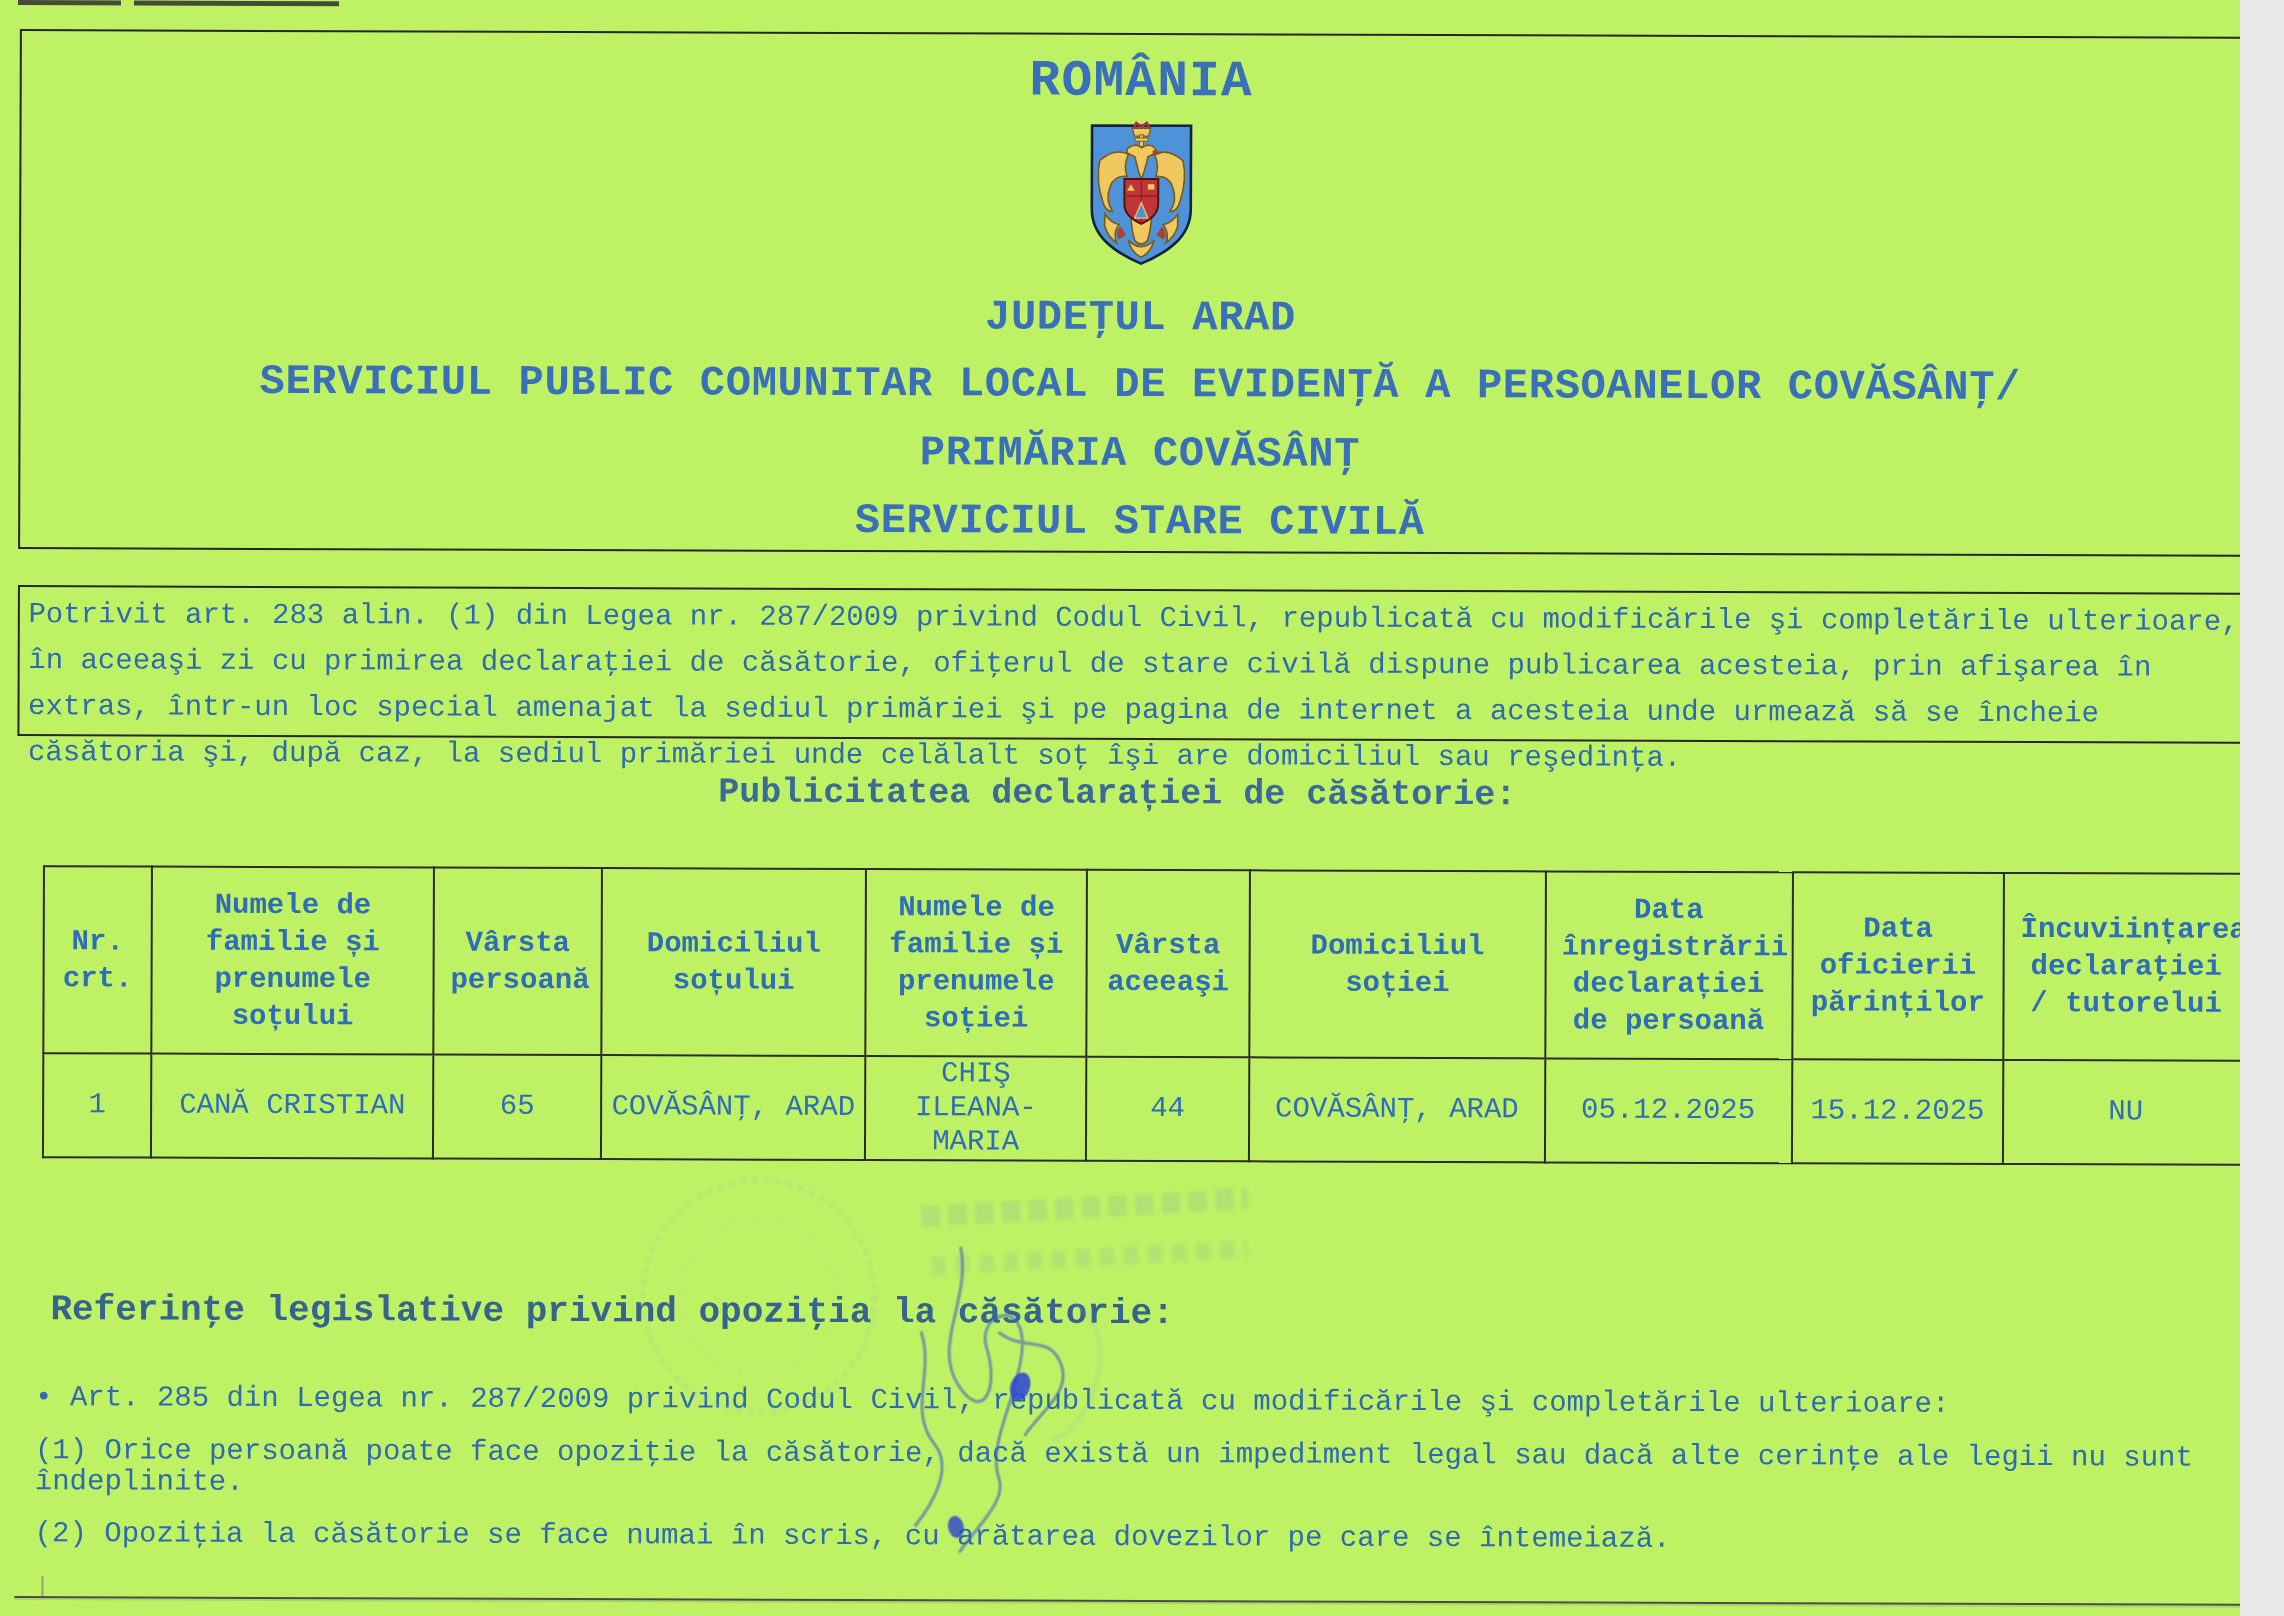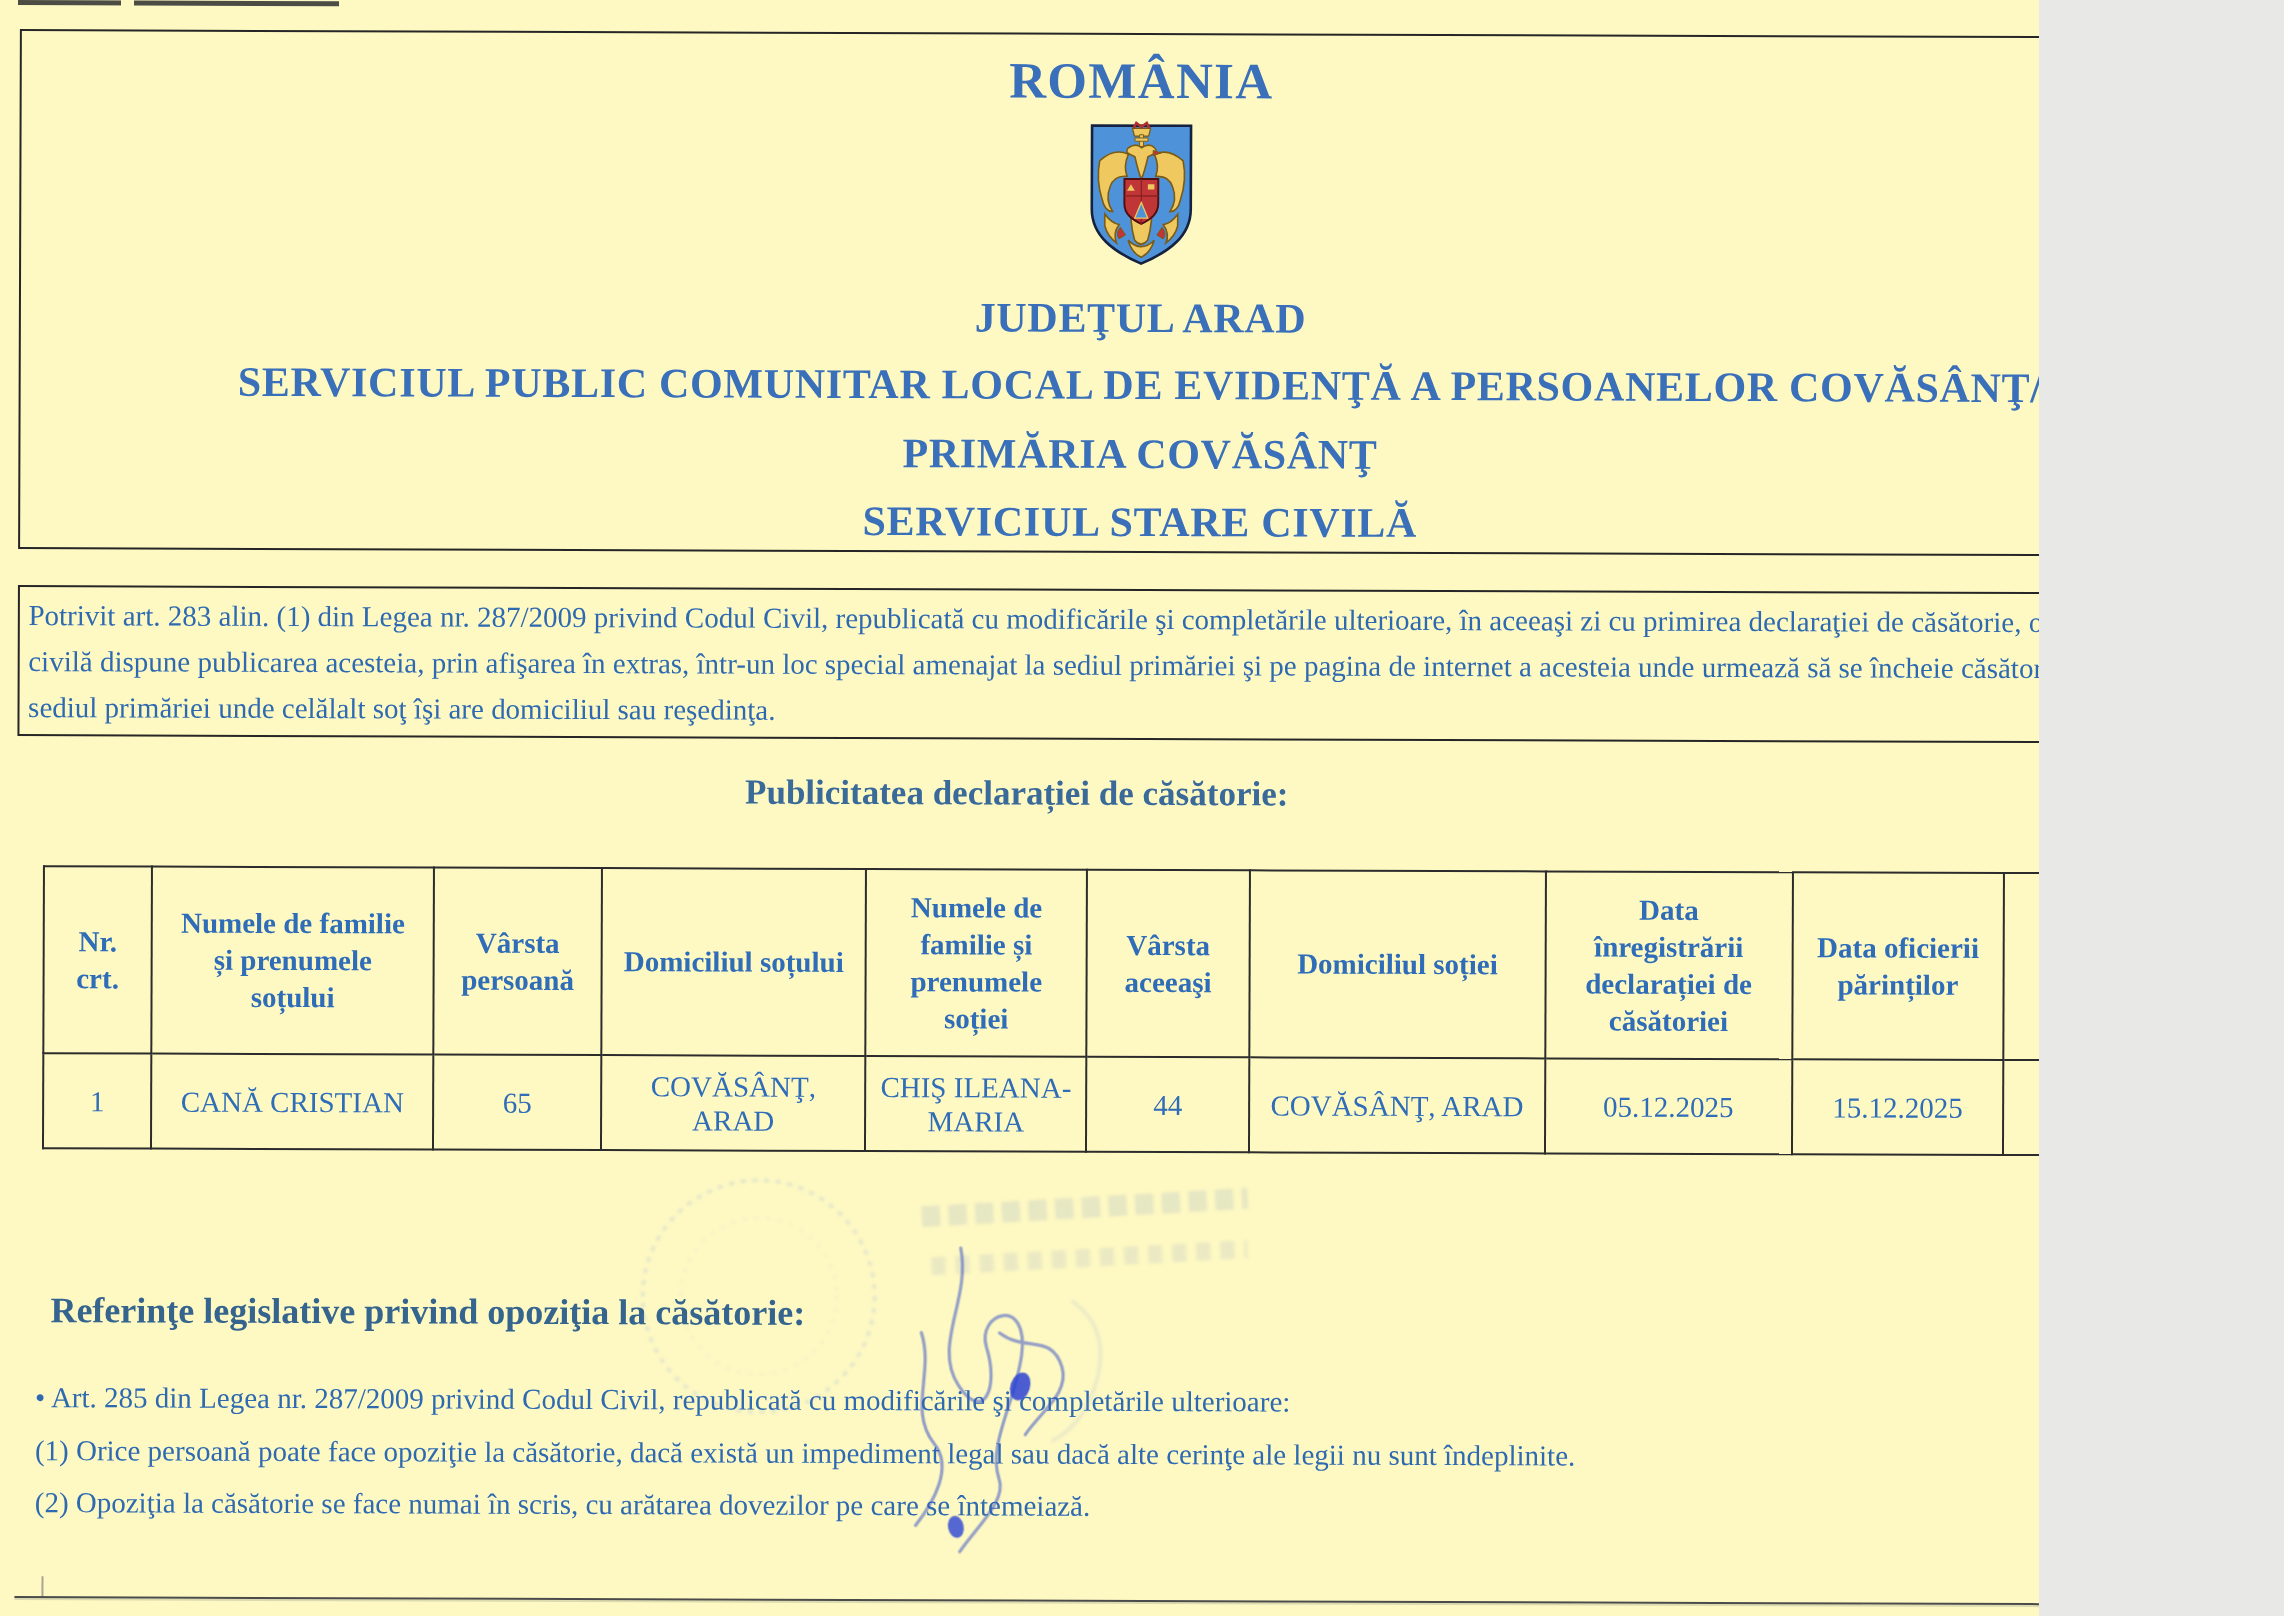--- a/index.html
+++ b/index.html
@@ -1,22 +1,22 @@
 <!DOCTYPE html>
 <html style="font-size:10.4px"><head>
 <meta charset="utf-8">
 <style>
   * { margin:0; padding:0; box-sizing:border-box; }
   html,body { background:#e8e8e6; }
   .page {
     position:relative;
-    width:2039px; height:1617px;
-    background:#fef9c3;
+    width:2240px; height:1617px;
+    background:#bef264;
     overflow:hidden;
-    font-family:Liberation Serif, serif;
+    font-family:Liberation Mono, monospace;
   }
   .sheet {
     position:absolute; inset:0;
     transform:rotate(0.2deg);
     transform-origin:0 0;
   }
   
   .scan-smudge-top {
     position:absolute; left:18px; top:0; width:321px; height:4.6px;
     background:linear-gradient(90deg,#2e2e2e 0 32%, transparent 32% 36%, #2e2e2e 36% 100%);
@@ -163,21 +163,21 @@
       </colgroup>
       <thead>
         <tr>
           <th>Nr. crt.</th>
           <th>Numele de familie și prenumele soțului</th>
           <th>Vârsta persoană</th>
           <th>Domiciliul soțului</th>
           <th>Numele de familie și prenumele soției</th>
           <th>Vârsta aceeaşi</th>
           <th>Domiciliul soției</th>
-          <th>Data înregistrării declarației de căsătoriei</th>
+          <th>Data înregistrării declarației de persoană</th>
           <th>Data oficierii părinților</th>
           <th>Încuviințarea declaraţiei / tutorelui</th>
         </tr>
       </thead>
       <tbody>
         <tr>
           <td>1</td>
           <td>CANĂ CRISTIAN</td>
           <td>65</td>
           <td>COVĂSÂNŢ, ARAD</td>

